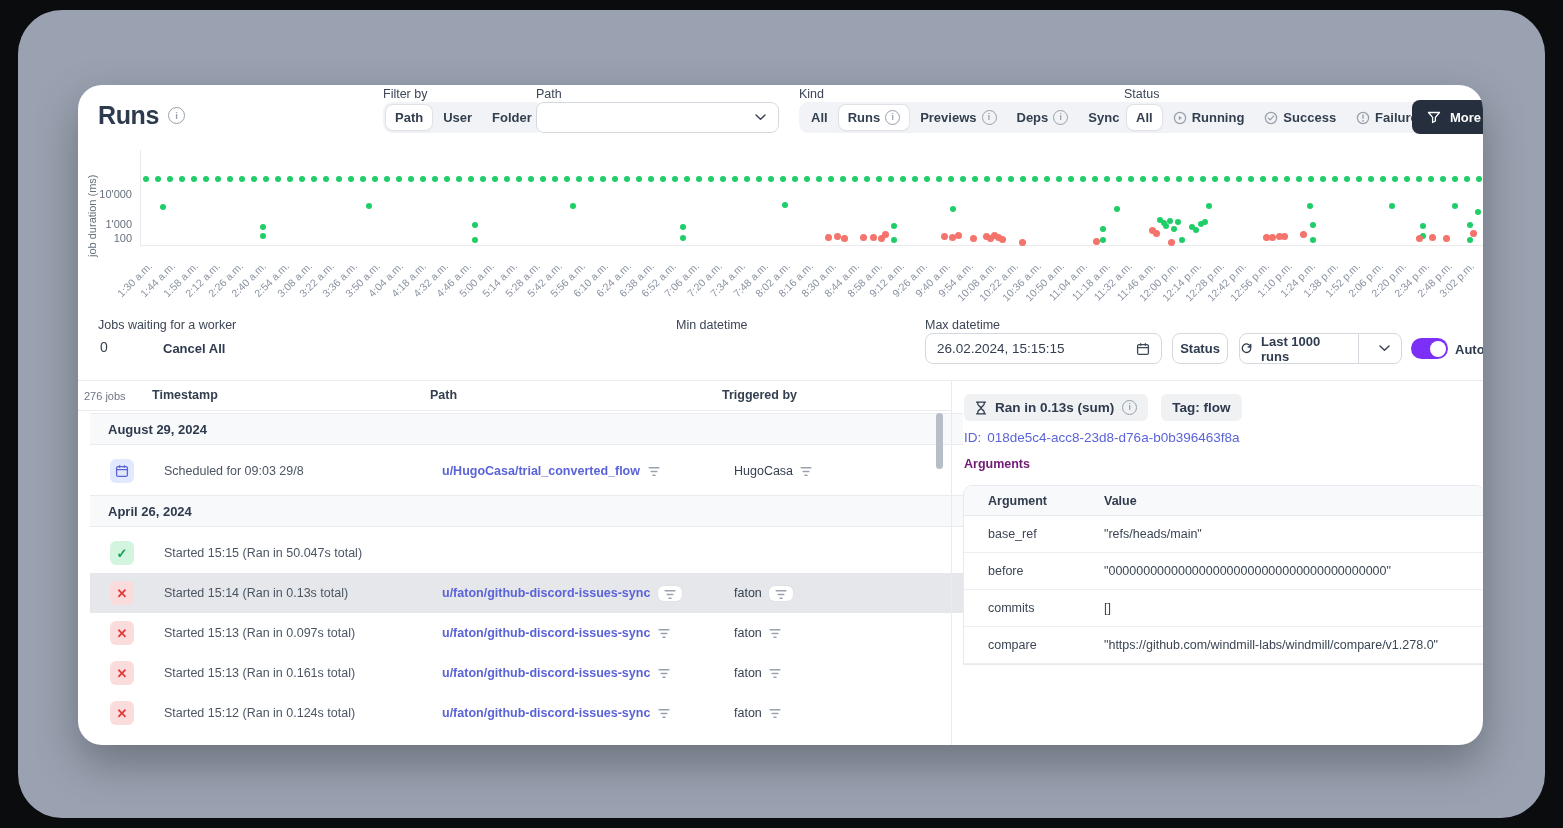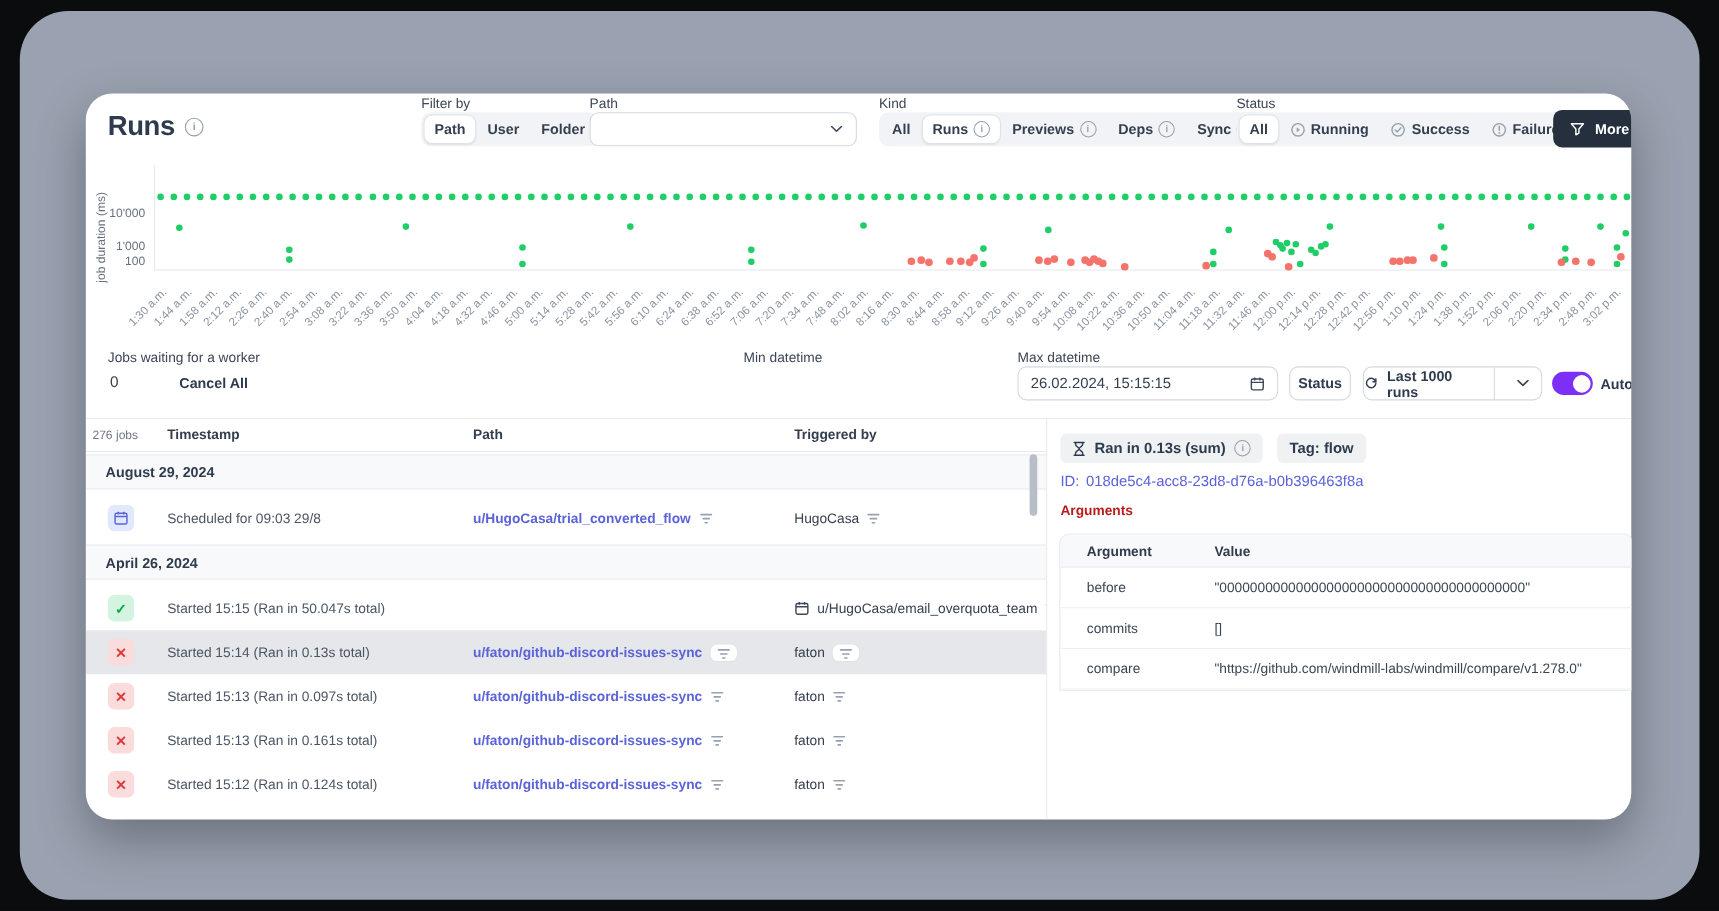--- a/index.html
+++ b/index.html
@@ -43,21 +43,21 @@
   .c-path .plink{font-weight:700;font-size:12.5px;color:#5b63d8;white-space:nowrap;}
   .c-trig{position:absolute;left:644px;top:0;height:40px;width:229px;display:flex;align-items:center;gap:7px;font-size:12.5px;color:#374151;overflow:hidden;white-space:nowrap;}
   .fpill{background:#fff;border-radius:6px;padding:3px 6px 1px 6px;box-shadow:0 0 0 1px rgba(0,0,0,.02);}
   #scrollbar{position:absolute;left:858px;top:328px;width:7px;height:56px;border-radius:4px;background:#b8bec7;}
   
   #rpanel{position:absolute;left:873px;top:296px;width:532px;height:364px;border-left:1px solid #e9ebee;}
   .rbadge{display:inline-flex;align-items:center;gap:8px;height:27px;padding:0 11px;background:#eff1f3;border-radius:6px;font-weight:700;font-size:13.5px;color:#2e3a4d;white-space:nowrap;}
   #badges{position:absolute;left:12px;top:13px;display:flex;gap:13px;}
   #idrow{position:absolute;left:12px;top:49px;display:flex;gap:6px;font-size:13.5px;color:#5b63d8;align-items:center;}
   #idrow .idl{font-weight:400;}
-  #args-title{position:absolute;left:12px;top:76px;font-weight:700;font-size:12.5px;color:#b91c1c;}
+  #args-title{position:absolute;left:12px;top:76px;font-weight:700;font-size:12.5px;color:#701a75;}
   #atable{position:absolute;left:11px;top:104px;width:520px;border:1px solid #e6e9ed;border-radius:9px 9px 0 0;overflow:hidden;background:#fff;}
   .ahead{display:flex;height:29px;background:#f8f9fb;border-bottom:1px solid #e6e9ed;align-items:center;font-weight:700;font-size:12.5px;color:#303c4d;}
   .acol1{width:116px;padding-left:24px;box-sizing:content-box;flex:0 0 auto;}
   .acol2{flex:1;}
   .arow{display:flex;height:36px;align-items:center;border-bottom:1px solid #edeff2;font-size:12.5px;color:#3b4654;}
   .arow:last-child{border-bottom:1px solid #edeff2;}
   svg{display:block;}
 </style>
 </head>
 <body>
@@ -451,21 +451,21 @@
     <div class="abs" style="left:1377px;top:257px;font-weight:700;font-size:13px;color:#2e3a4d;white-space:nowrap;">Auto-re</div>
 
     <div class="abs" style="left:0;top:295px;width:1405px;border-top:1px solid #e9ebee;"></div>
 
     <div class="abs" style="left:6px;top:305px;font-size:11px;color:#6e7684;">276 jobs</div>
     <div class="th" style="left:74px;">Timestamp</div>
     <div class="th" style="left:352px;">Path</div>
     <div class="th" style="left:644px;">Triggered by</div>
     <div class="abs" style="left:0;top:325px;width:873px;border-top:1px solid #e9ebee;"></div>
 
-    <div class="abs" style="left:0;top:325px;width:873px;height:335px;overflow:hidden;" id="jobs-body">
+    <div class="abs" style="left:12px;top:325px;width:873px;height:335px;overflow:hidden;" id="jobs-body">
         <div class="grp" style="top: 3px;">August 29, 2024</div>
         <div class="jrow" style="top: 41px;">
           <span class="badge-ic sch">
             <svg width="14" height="14" viewBox="0 0 14 14" fill="none" stroke="#5b63d8" stroke-width="1.3">
               <rect x="1.6" y="2.6" width="10.8" height="9.8" rx="1.5"></rect>
               <path d="M1.6 5.6h10.8M4.6 1.2v2.6M9.4 1.2v2.6"></path>
             </svg>
           </span>
           <div class="c-ts">Scheduled for 09:03 29/8</div>
           <div class="c-path">
@@ -482,34 +482,20 @@
               <svg width="12" height="11" viewBox="0 0 12 11" fill="none">
                 <path d="M1.2 1.8h9.6M3.2 5.5h5.6M5 9.2h2" stroke="#98a1ad" stroke-width="1.5" stroke-linecap="round"></path>
               </svg>
             </span>
           </div>
         </div>
         <div class="grp" style="top: 85px;">April 26, 2024</div>
         <div class="jrow" style="top: 123px;">
           <span class="badge-ic ok">✓</span>
           <div class="c-ts">Started 15:15 (Ran in 50.047s total)</div>
-          <div class="c-trig">
-            <span>
-              <svg width="14" height="14" viewBox="0 0 14 14" fill="none" stroke="#3c4656" stroke-width="1.3">
-                <rect x="1.6" y="2.6" width="10.8" height="9.8" rx="1.5"></rect>
-                <path d="M1.6 5.6h10.8M4.6 1.2v2.6M9.4 1.2v2.6"></path>
-              </svg>
-            </span>
-            <span>u/HugoCasa/email_overquota_team</span>
-            <span>
-              <svg width="12" height="11" viewBox="0 0 12 11" fill="none">
-                <path d="M1.2 1.8h9.6M3.2 5.5h5.6M5 9.2h2" stroke="#98a1ad" stroke-width="1.5" stroke-linecap="round"></path>
-              </svg>
-            </span>
-          </div>
         </div>
         <div class="jrow sel" style="top: 163px;">
           <span class="badge-ic err">✕</span>
           <div class="c-ts">Started 15:14 (Ran in 0.13s total)</div>
           <div class="c-path">
             <span class="plink">u/faton/github-discord-issues-sync</span>
             <span class="fpill">
               <svg width="12" height="11" viewBox="0 0 12 11" fill="none">
                 <path d="M1.2 1.8h9.6M3.2 5.5h5.6M5 9.2h2" stroke="#98a1ad" stroke-width="1.5" stroke-linecap="round"></path>
               </svg>
@@ -605,20 +591,24 @@
         <span>018de5c4-acc8-23d8-d76a-b0b396463f8a</span>
       </div>
       <div id="args-title">Arguments</div>
       <div id="atable">
         <div class="ahead">
           <span class="acol1">Argument</span>
           <span class="acol2">Value</span>
         </div>
         <div id="arows">
             <div class="arow">
+              <span class="acol1">base_ref</span>
+              <span class="acol2">"refs/heads/main"</span>
+            </div>
+            <div class="arow">
               <span class="acol1">before</span>
               <span class="acol2">"0000000000000000000000000000000000000000"</span>
             </div>
             <div class="arow">
               <span class="acol1">commits</span>
               <span class="acol2">[]</span>
             </div>
             <div class="arow">
               <span class="acol1">compare</span>
               <span class="acol2">"https://github.com/windmill-labs/windmill/compare/v1.278.0"</span>

